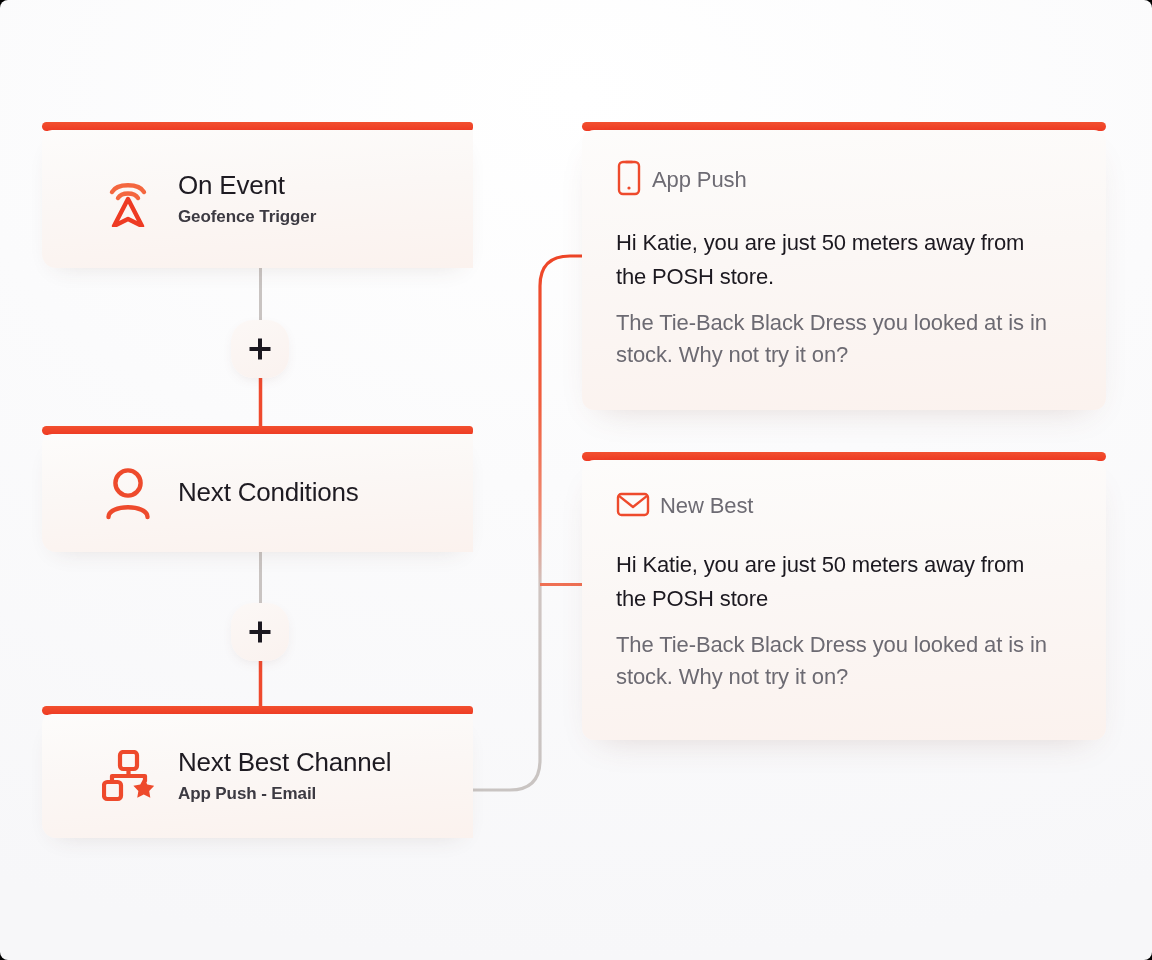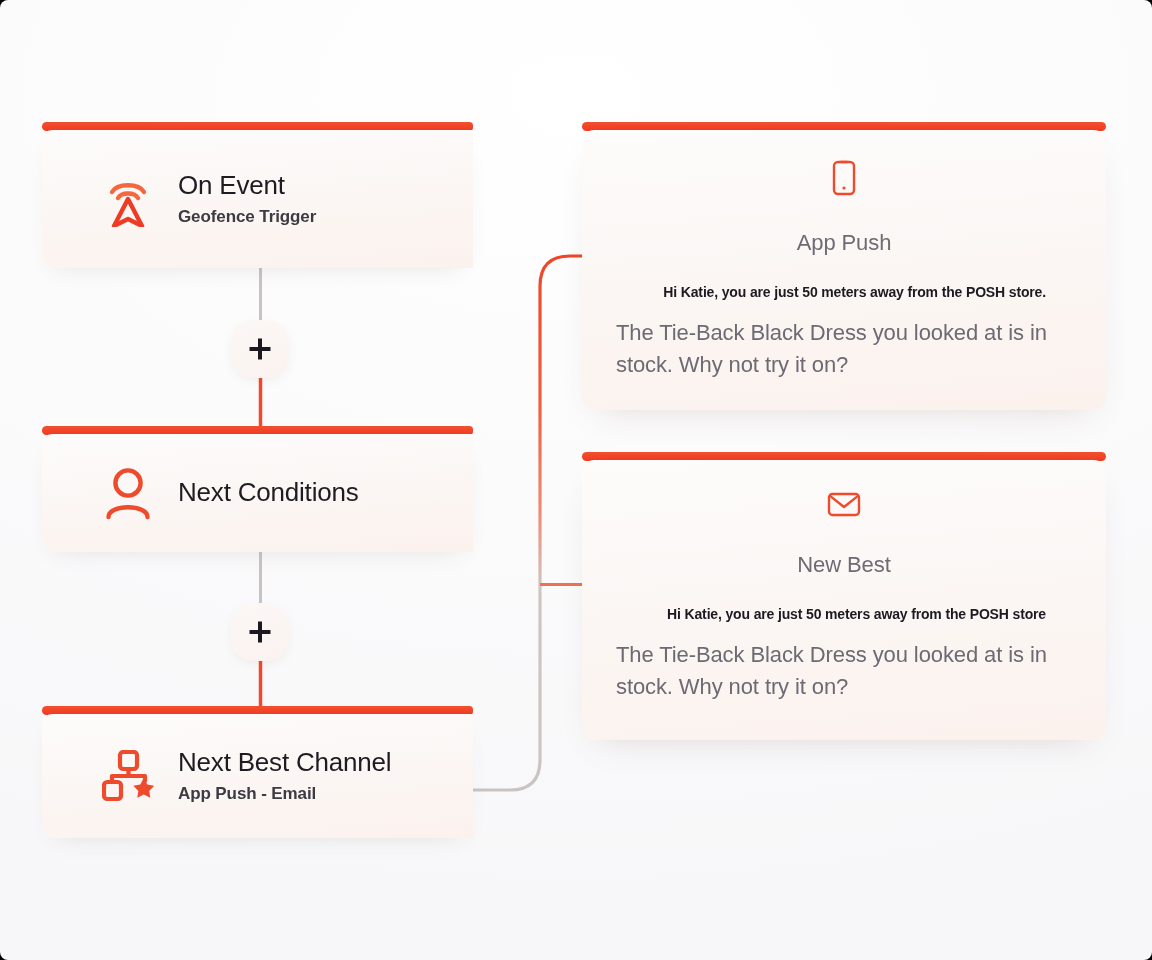--- a/index.html
+++ b/index.html
@@ -103,37 +103,35 @@
   }
   .msg-inner {
     position: absolute;
     left: 0; top: 8px; right: 0; bottom: 0;
     padding: 30px 34px 26px 34px;
     box-sizing: border-box;
   }
   .msg-head {
     display: flex;
     align-items: center;
-    gap: 30px;
+    gap: 10px;
     margin-bottom: 26px;
-    flex-direction: column;
   }
   .msg-chan {
     font-size: 22px;
     color: #6d6b73;
     letter-spacing: -.1px;
   }
   .msg-title {
-    font-size: 14px;
-    font-weight: bold;
+    font-size: 22px;
+    font-weight: normal;
     color: #1c1920;
     line-height: 1.54;
     letter-spacing: -.15px;
     max-width: 430px;
-    text-align: right;
   }
   .msg-body {
     font-size: 22px;
     color: #6c6a72;
     line-height: 1.48;
     margin-top: 13px;
     max-width: 462px;
     letter-spacing: -.1px;
   }
 

